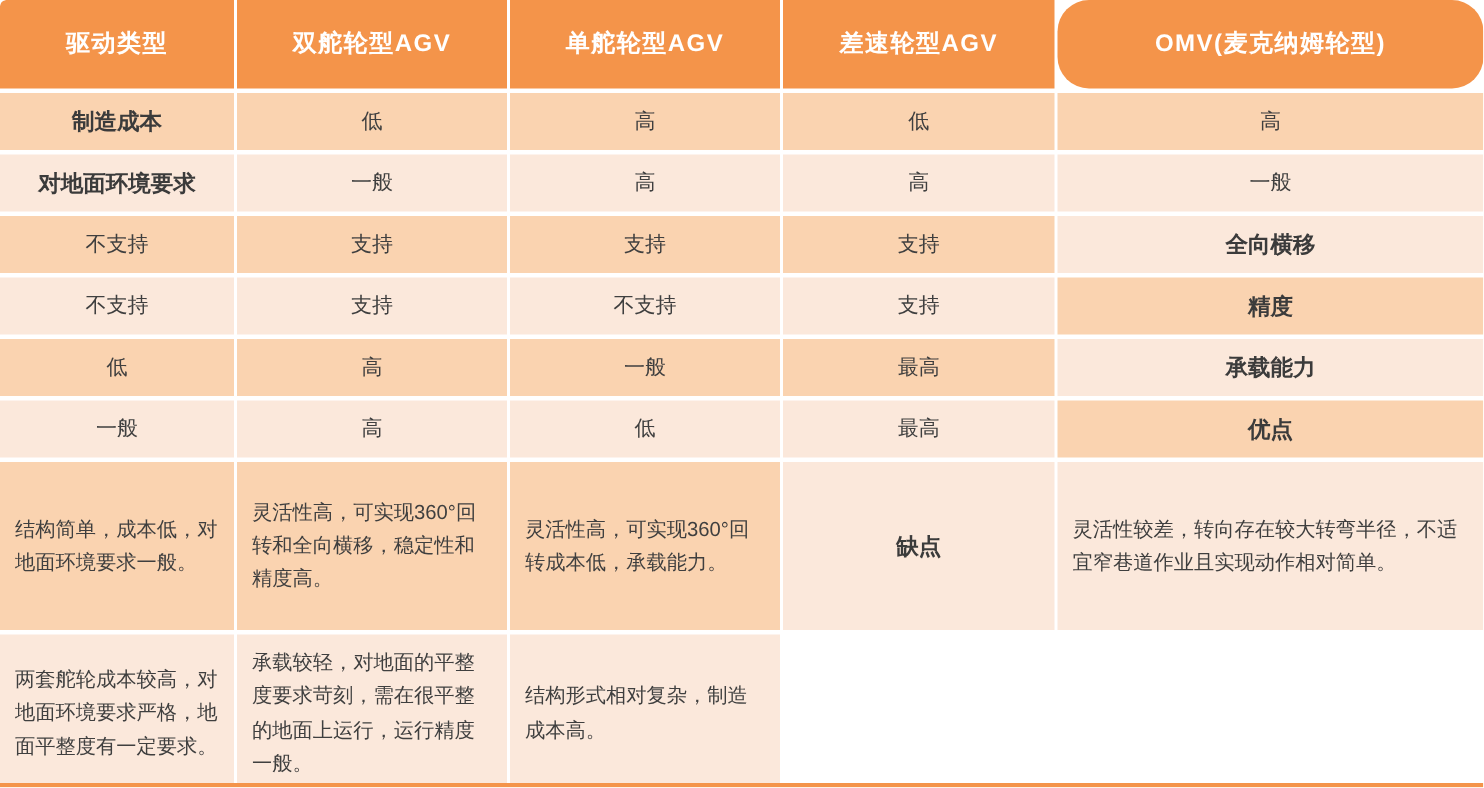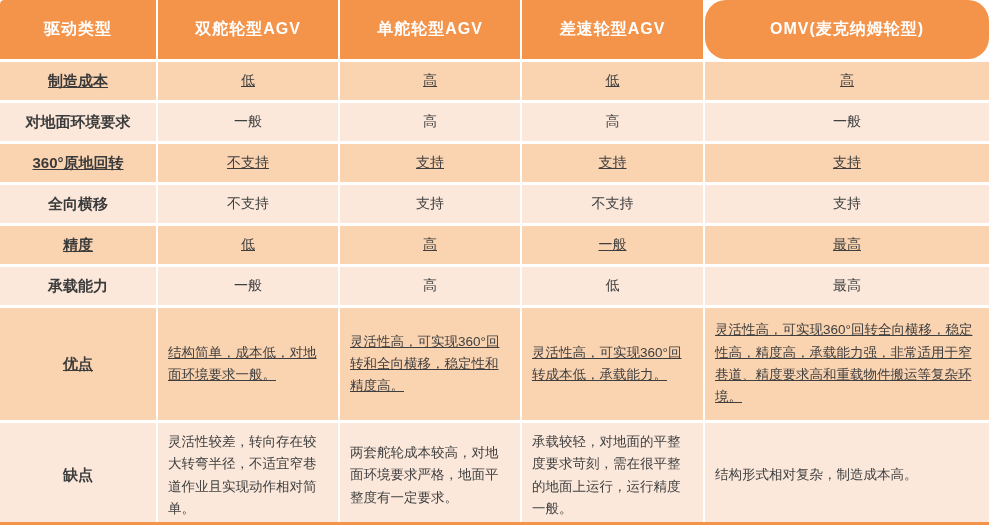--- a/index.html
+++ b/index.html
@@ -36,21 +36,21 @@
   .th {
     background: #f4944a;
     color: #ffffff;
     font-weight: bold;
     font-size: 16px;
     letter-spacing: 1px;
   }
   .th.first { border-top-left-radius: 4px; }
   .th.last  { border-top-right-radius: 4px; border-radius: 21px; }
 
-  .dark  { background: #fad3b0; text-decoration: underline; }
+  .dark  { background: #fad3b0; }
   .light { background: #fbe8db; }
 
   .label {
     font-weight: bold;
     font-size: 15px;
     color: #3b3b3b;
   }
 
   .long {
     justify-content: flex-start;
@@ -77,21 +77,20 @@
     <div class="cell dark">高</div>
     <div class="cell dark">低</div>
     <div class="cell dark">高</div>
 
     <div class="cell light label">对地面环境要求</div>
     <div class="cell light">一般</div>
     <div class="cell light">高</div>
     <div class="cell light">高</div>
     <div class="cell light">一般</div>
 
-    <div class="cell dark label">360°原地回转</div>
     <div class="cell dark">不支持</div>
     <div class="cell dark">支持</div>
     <div class="cell dark">支持</div>
     <div class="cell dark">支持</div>
 
     <div class="cell light label">全向横移</div>
     <div class="cell light">不支持</div>
     <div class="cell light">支持</div>
     <div class="cell light">不支持</div>
     <div class="cell light">支持</div>
@@ -105,21 +104,20 @@
     <div class="cell light label">承载能力</div>
     <div class="cell light">一般</div>
     <div class="cell light">高</div>
     <div class="cell light">低</div>
     <div class="cell light">最高</div>
 
     <div class="cell dark label">优点</div>
     <div class="cell dark long">结构简单，成本低，对地面环境要求一般。</div>
     <div class="cell dark long">灵活性高，可实现360°回转和全向横移，稳定性和精度高。</div>
     <div class="cell dark long">灵活性高，可实现360°回转成本低，承载能力。</div>
-    <div class="cell dark long">灵活性高，可实现360°回转全向横移，稳定性高，精度高，承载能力强，非常适用于窄巷道、精度要求高和重载物件搬运等复杂环境。</div>
 
     <div class="cell light label">缺点</div>
     <div class="cell light long">灵活性较差，转向存在较大转弯半径，不适宜窄巷道作业且实现动作相对简单。</div>
     <div class="cell light long">两套舵轮成本较高，对地面环境要求严格，地面平整度有一定要求。</div>
     <div class="cell light long">承载较轻，对地面的平整度要求苛刻，需在很平整的地面上运行，运行精度一般。</div>
     <div class="cell light long">结构形式相对复杂，制造成本高。</div>
 
   </div>
 </div>
 

